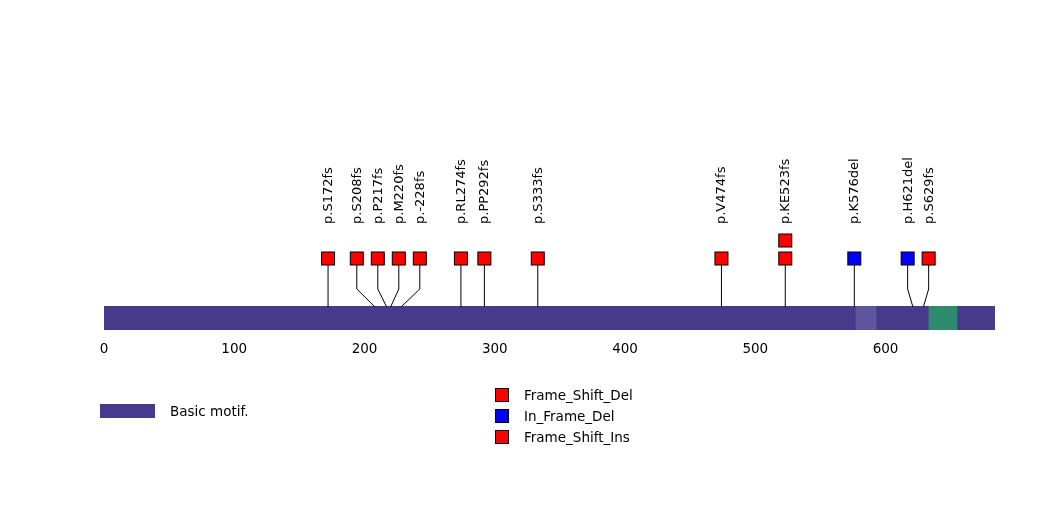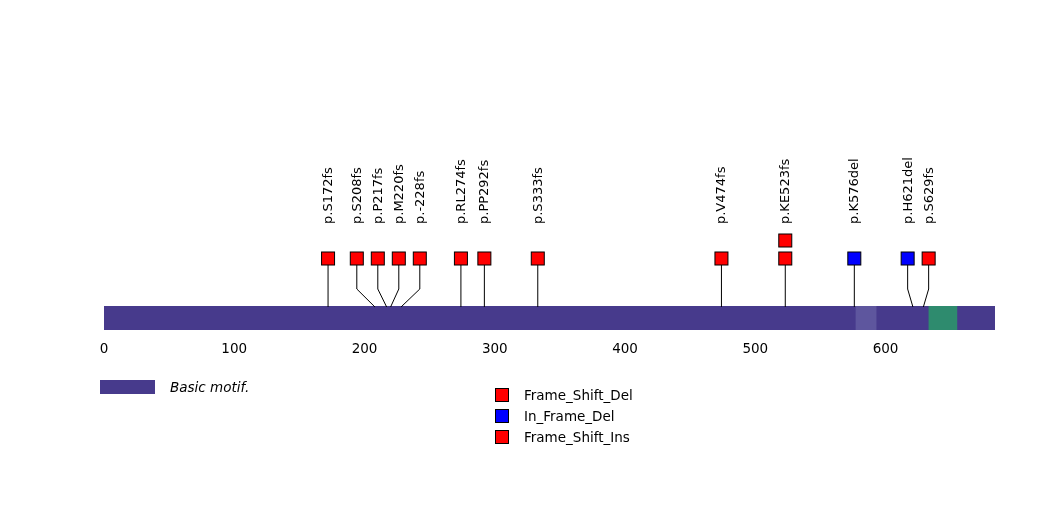--- a/index.html
+++ b/index.html
@@ -16,21 +16,21 @@
   #lollipop-svg text { font-family: "DejaVu Sans", "Liberation Sans", sans-serif; font-size: 13px; fill: #000; }
   #lollipop-svg text.tick { font-size: 13.5px; }
   .legend {
     position: absolute;
     display: flex;
     flex-direction: column;
     gap: 7px;
     font-size: 13.5px;
     color: #000;
   }
-  .legend-domains { left: 100px; top: 380px; font-style: italic; }
+  .legend-domains { left: 100px; top: 404px; }
   .legend-types  { left: 495px; top: 388px; }
   .legend-row { display: flex; align-items: center; height: 14px; }
   .domain-swatch {
     width: 55px; height: 14px;
     display: inline-block;
     margin-right: 15px;
     flex: 0 0 auto;
   }
   .type-swatch {
     width: 12px; height: 12px;

